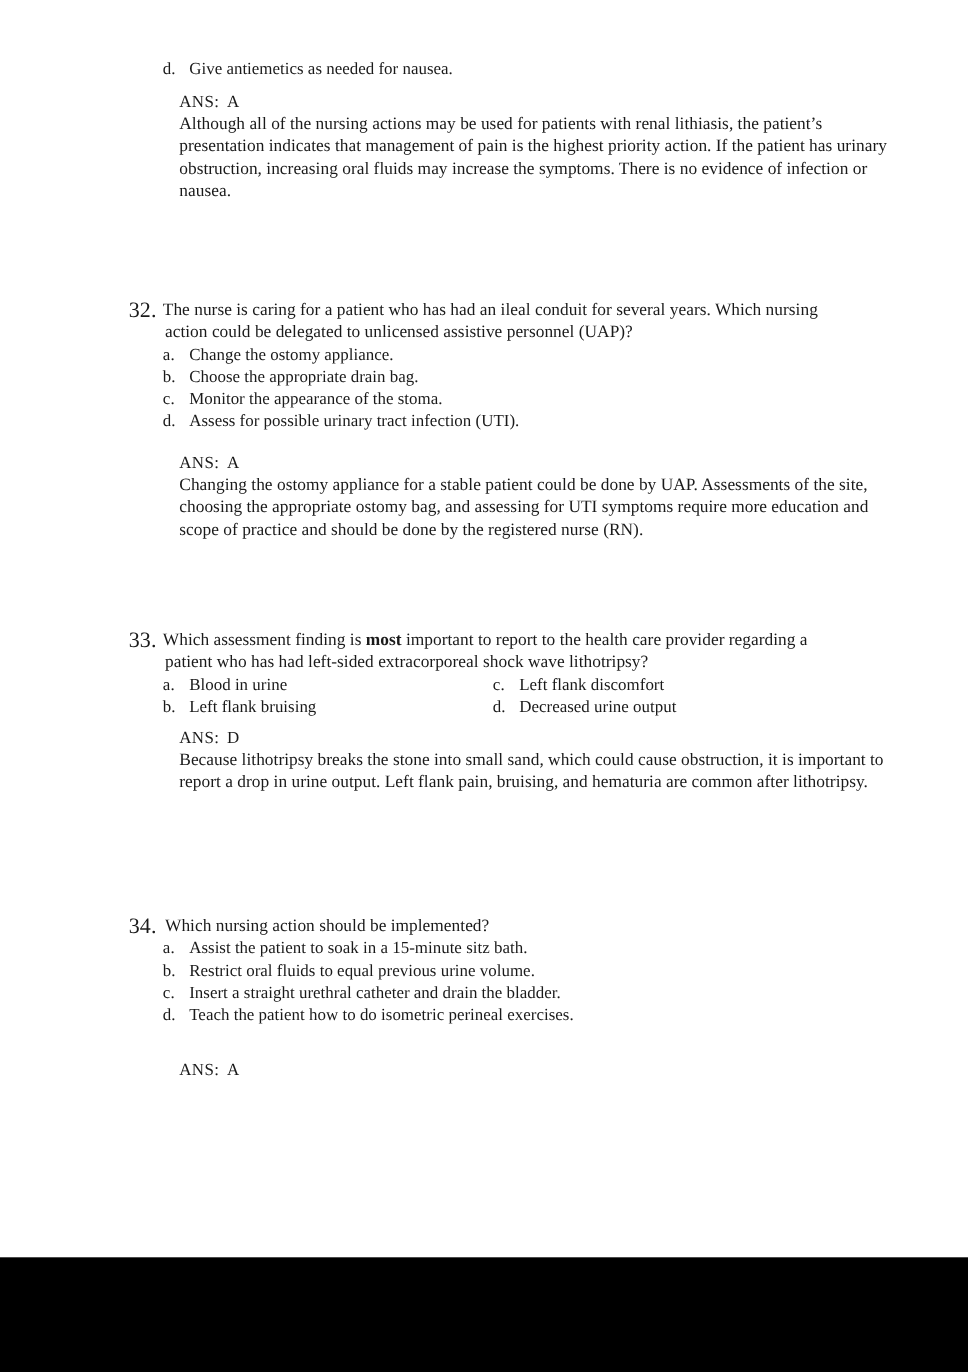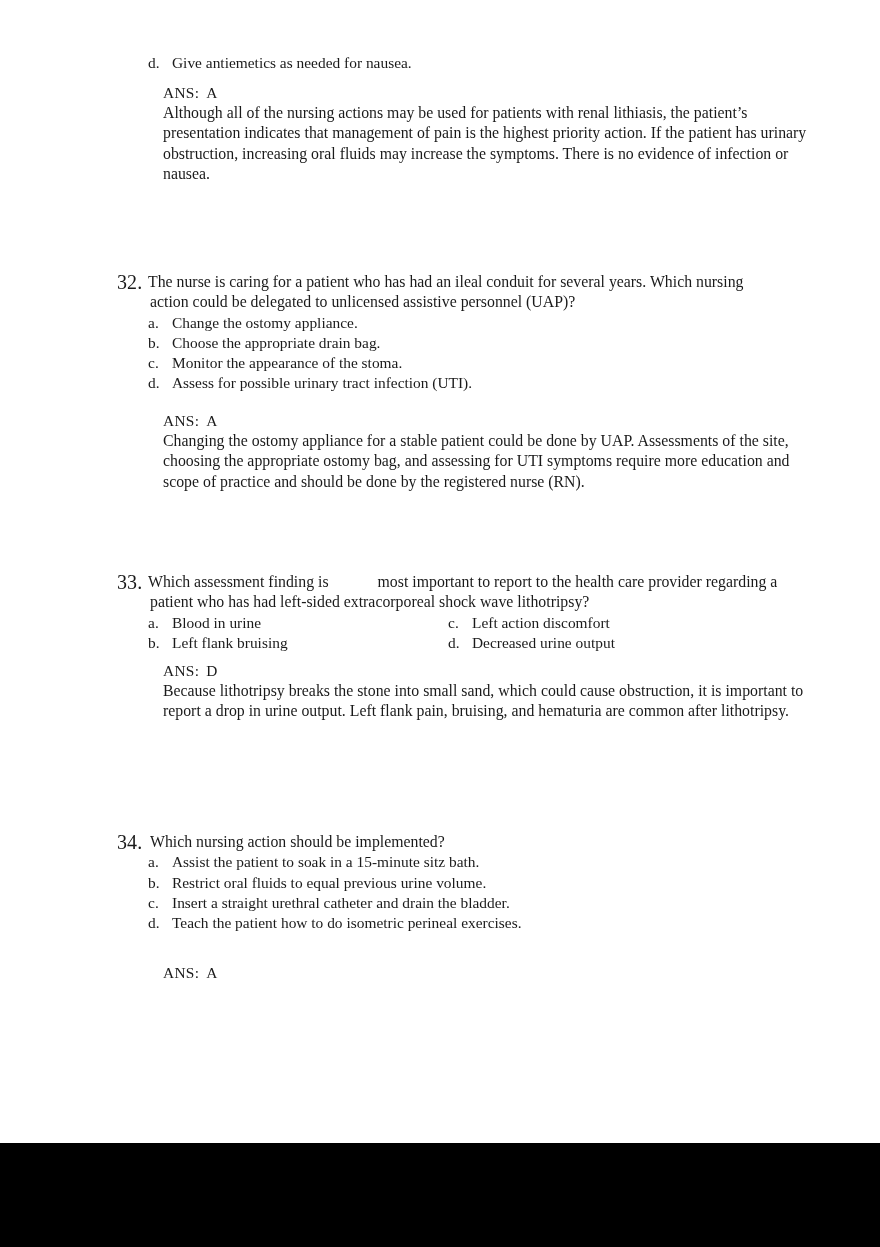--- a/index.html
+++ b/index.html
@@ -76,21 +76,21 @@
     flex: 1 1 auto;
     font-size: 15.8px;
     line-height: 20.4px;
     letter-spacing: 0.01px;
     text-indent: 0;
   }
   .q-stem .cont {
     display: block;
     padding-left: 2px;
   }
-  .q-stem b { font-weight: normal; margin-left: 45px; }
+  .q-stem b { font-weight: bold; }
 
   
   .options {
     margin-top: 0px;
     padding-left: 31px;   
   }
   .opt {
     display: flex;
     align-items: flex-start;
     font-size: 15.4px;
@@ -193,21 +193,21 @@
             <span class="opt-text">Blood in urine</span>
           </div>
           <div class="opt">
             <span class="opt-letter">b.</span>
             <span class="opt-text">Left flank bruising</span>
           </div>
         </div>
         <div class="col col-right">
           <div class="opt">
             <span class="opt-letter">c.</span>
-            <span class="opt-text">Left action discomfort</span>
+            <span class="opt-text">Left flank discomfort</span>
           </div>
           <div class="opt">
             <span class="opt-letter">d.</span>
             <span class="opt-text">Decreased urine output</span>
           </div>
         </div>
       </div>
     </div>
 
     <div class="block" style="top:661px;">

